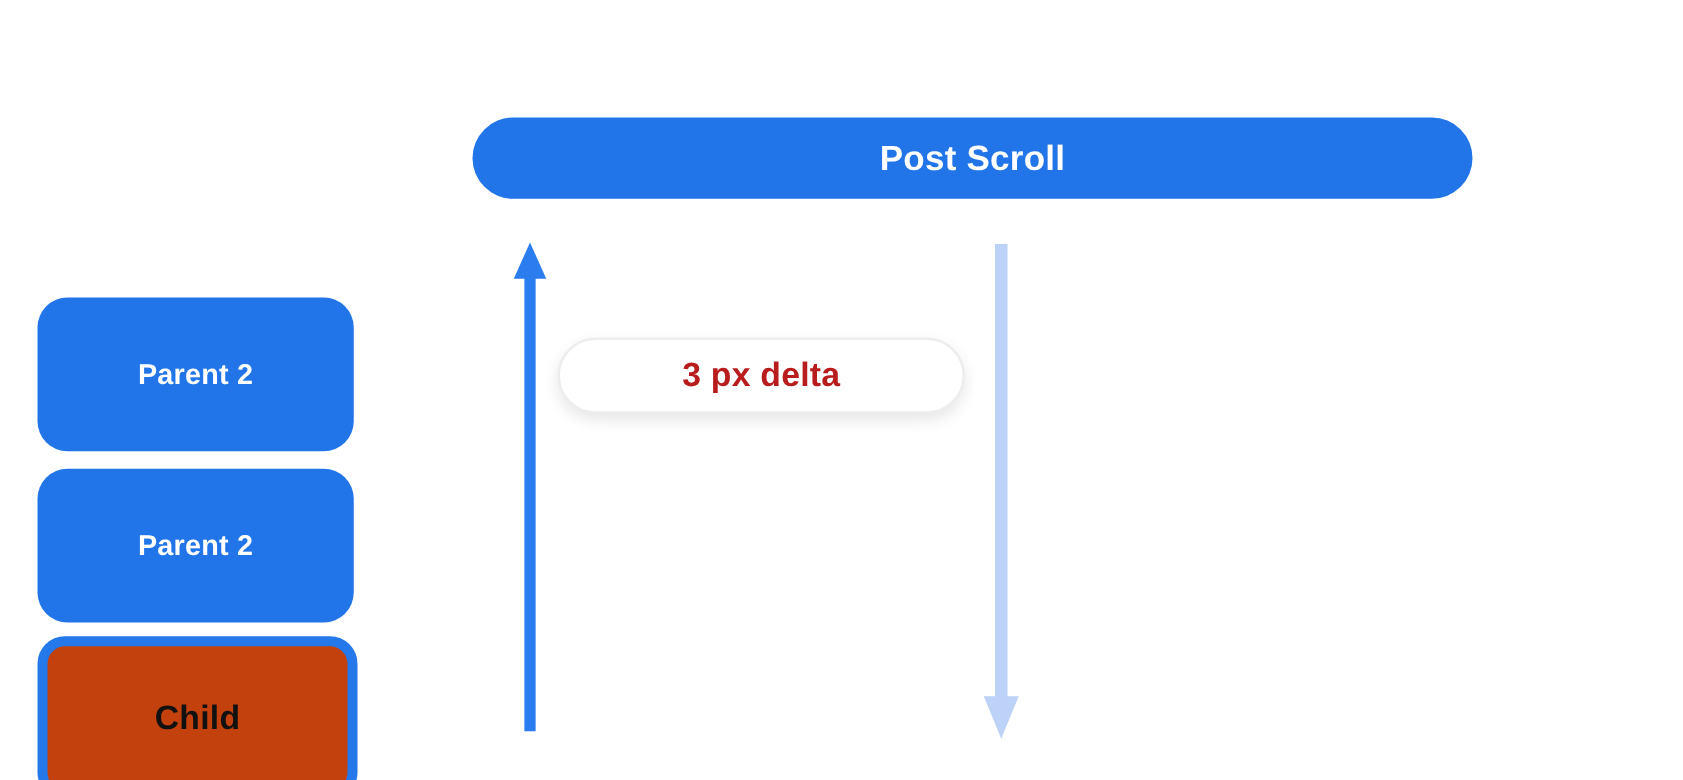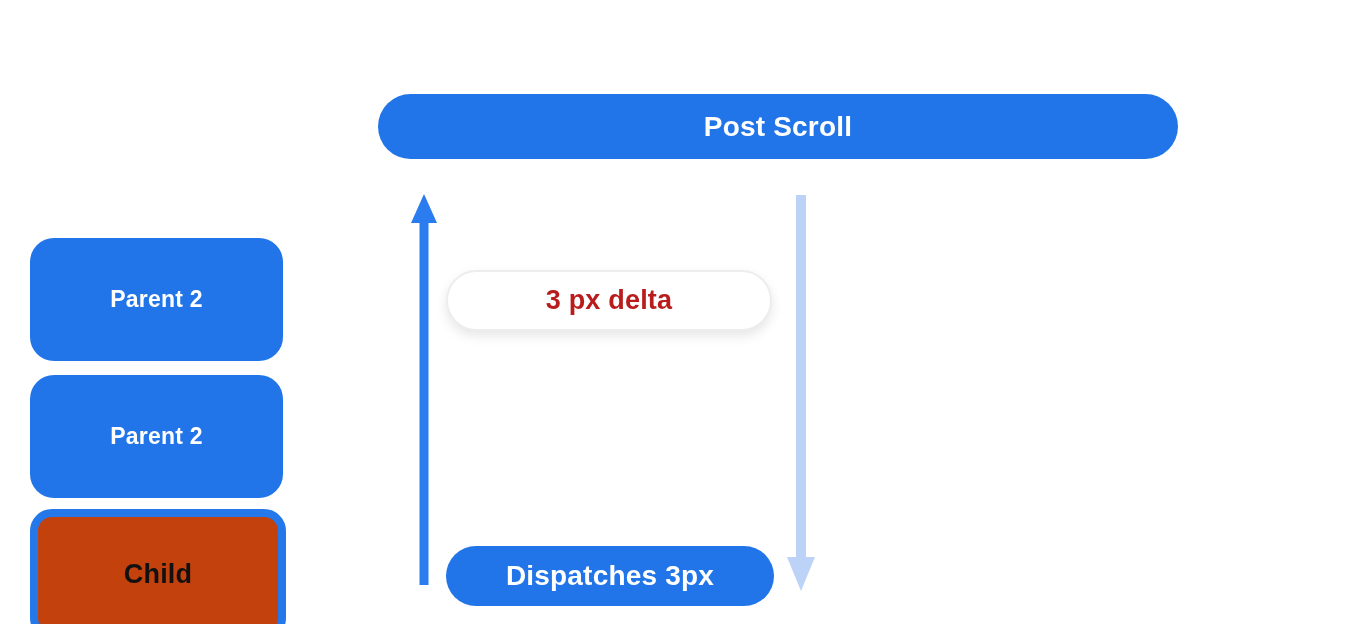--- a/index.html
+++ b/index.html
@@ -106,20 +106,19 @@
 
   <div class="box node-child">Child</div>
 
   <svg class="arrow arrow-up" width="30" height="393" viewBox="0 0 30 393">
     <polygon points="15,1 28,30 2,30" fill="#2b7cee"></polygon>
     <rect x="10.5" y="28" width="9" height="364" fill="#2b7cee"></rect>
   </svg>
 
   <div class="pill delta-pill">3 px delta</div>
 
-  <div class="pill blue-fill dispatch-pill">Dispatches 3px</div>
 
   <svg class="arrow arrow-down" width="30" height="397" viewBox="0 0 30 397">
     <rect x="10" y="0" width="10" height="366" fill="#bcd2f7"></rect>
     <polygon points="15,396 1,362 29,362" fill="#bcd2f7"></polygon>
   </svg>
 
 </div>
 
 </body></html>

